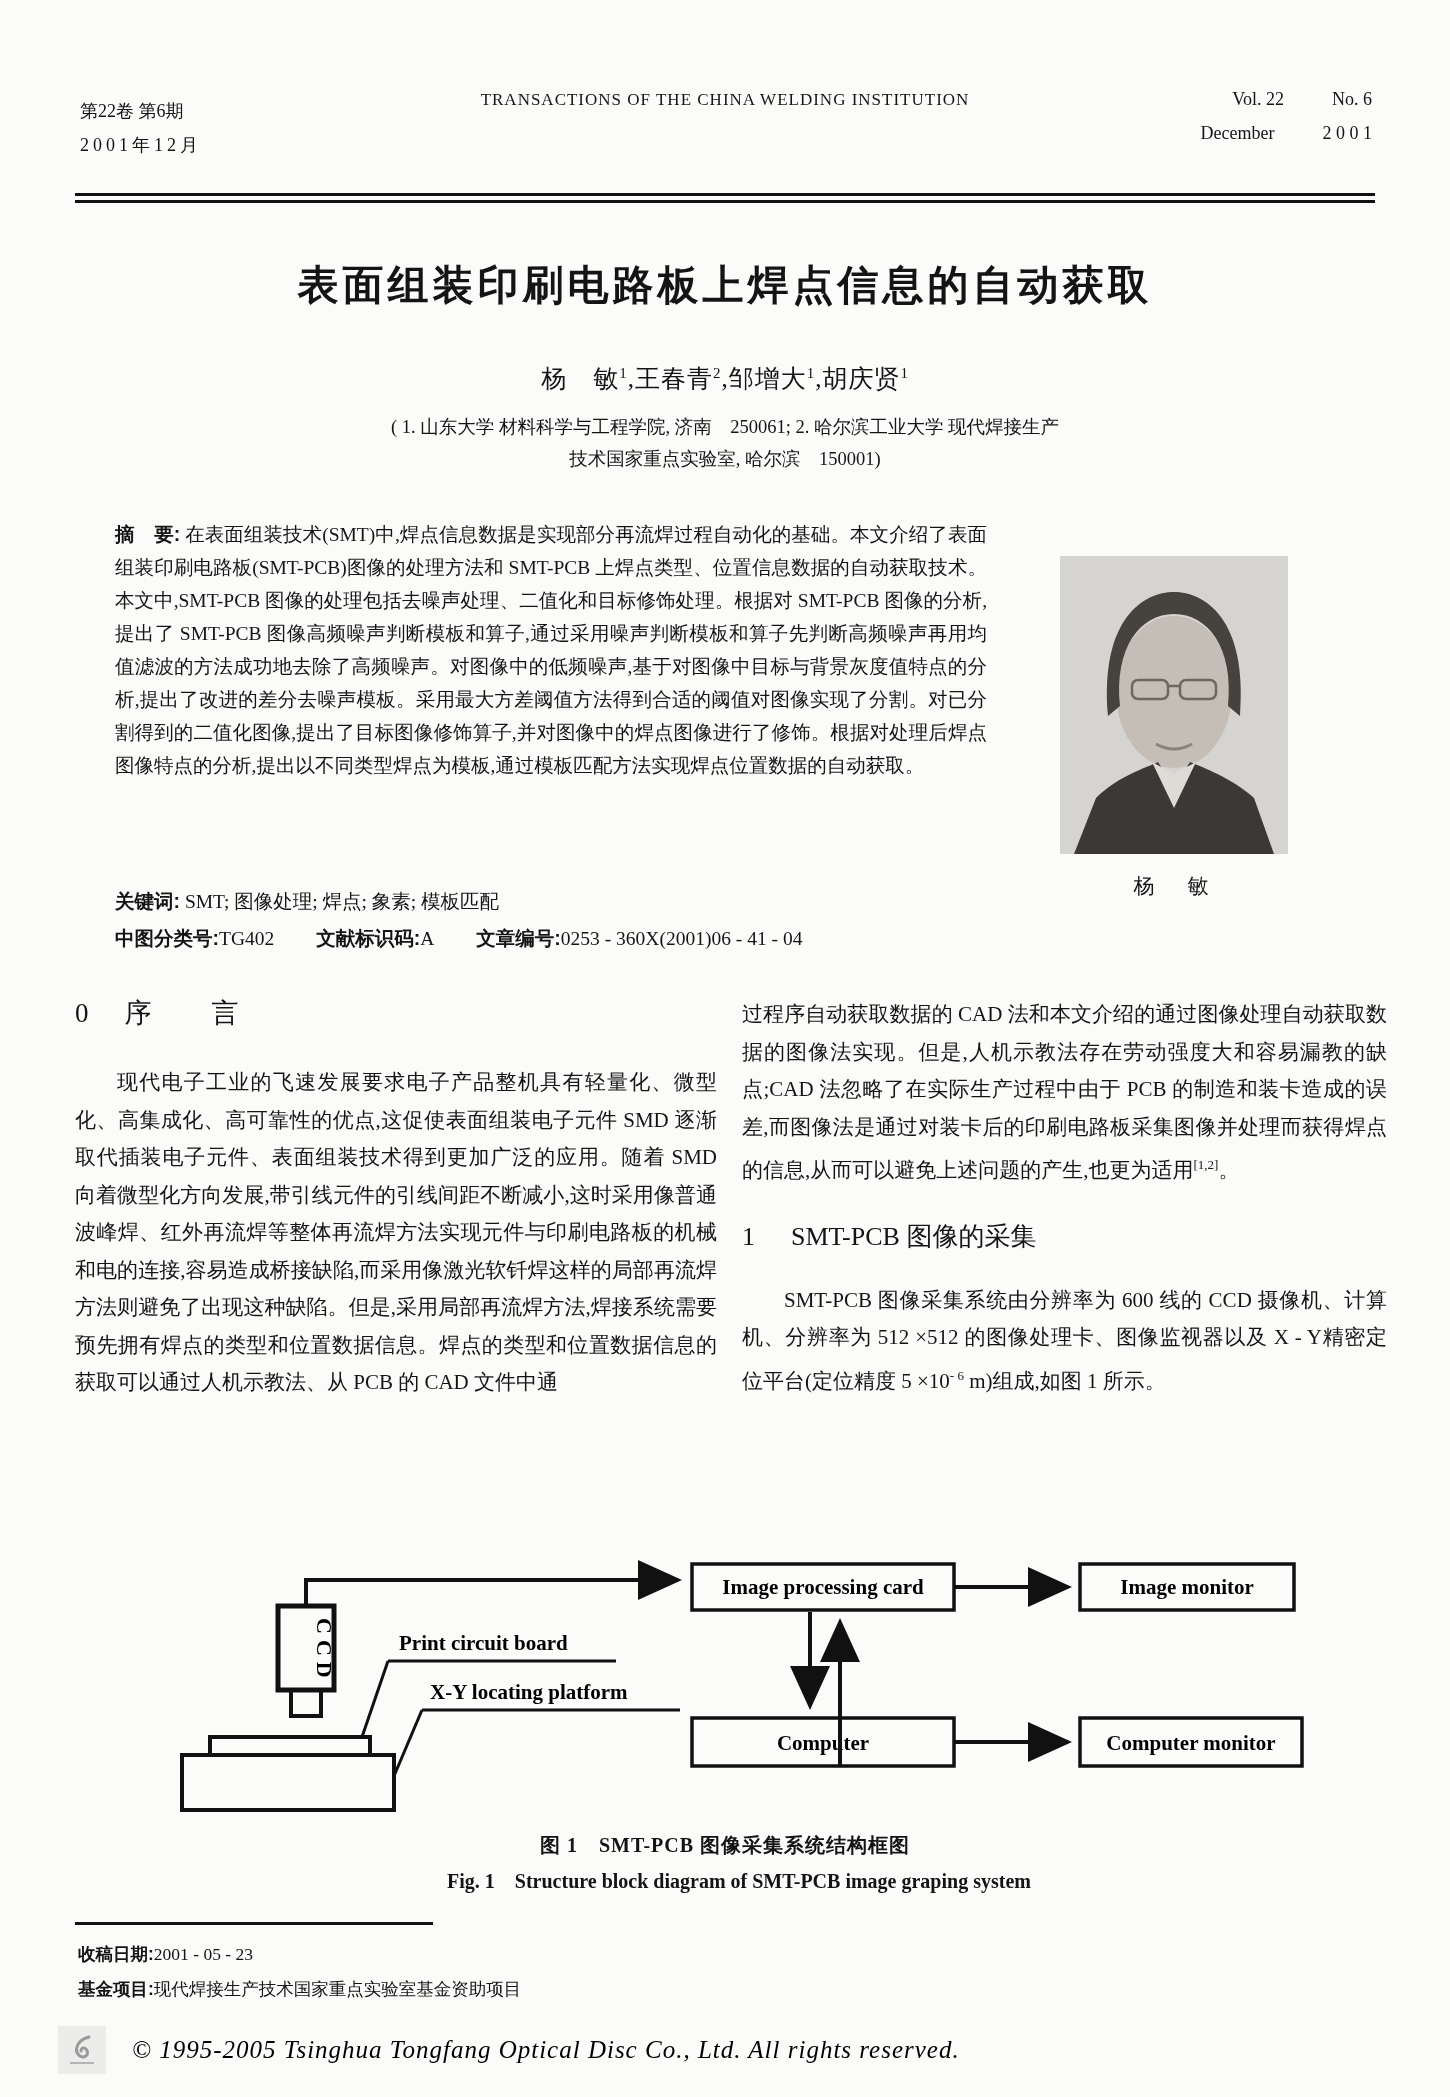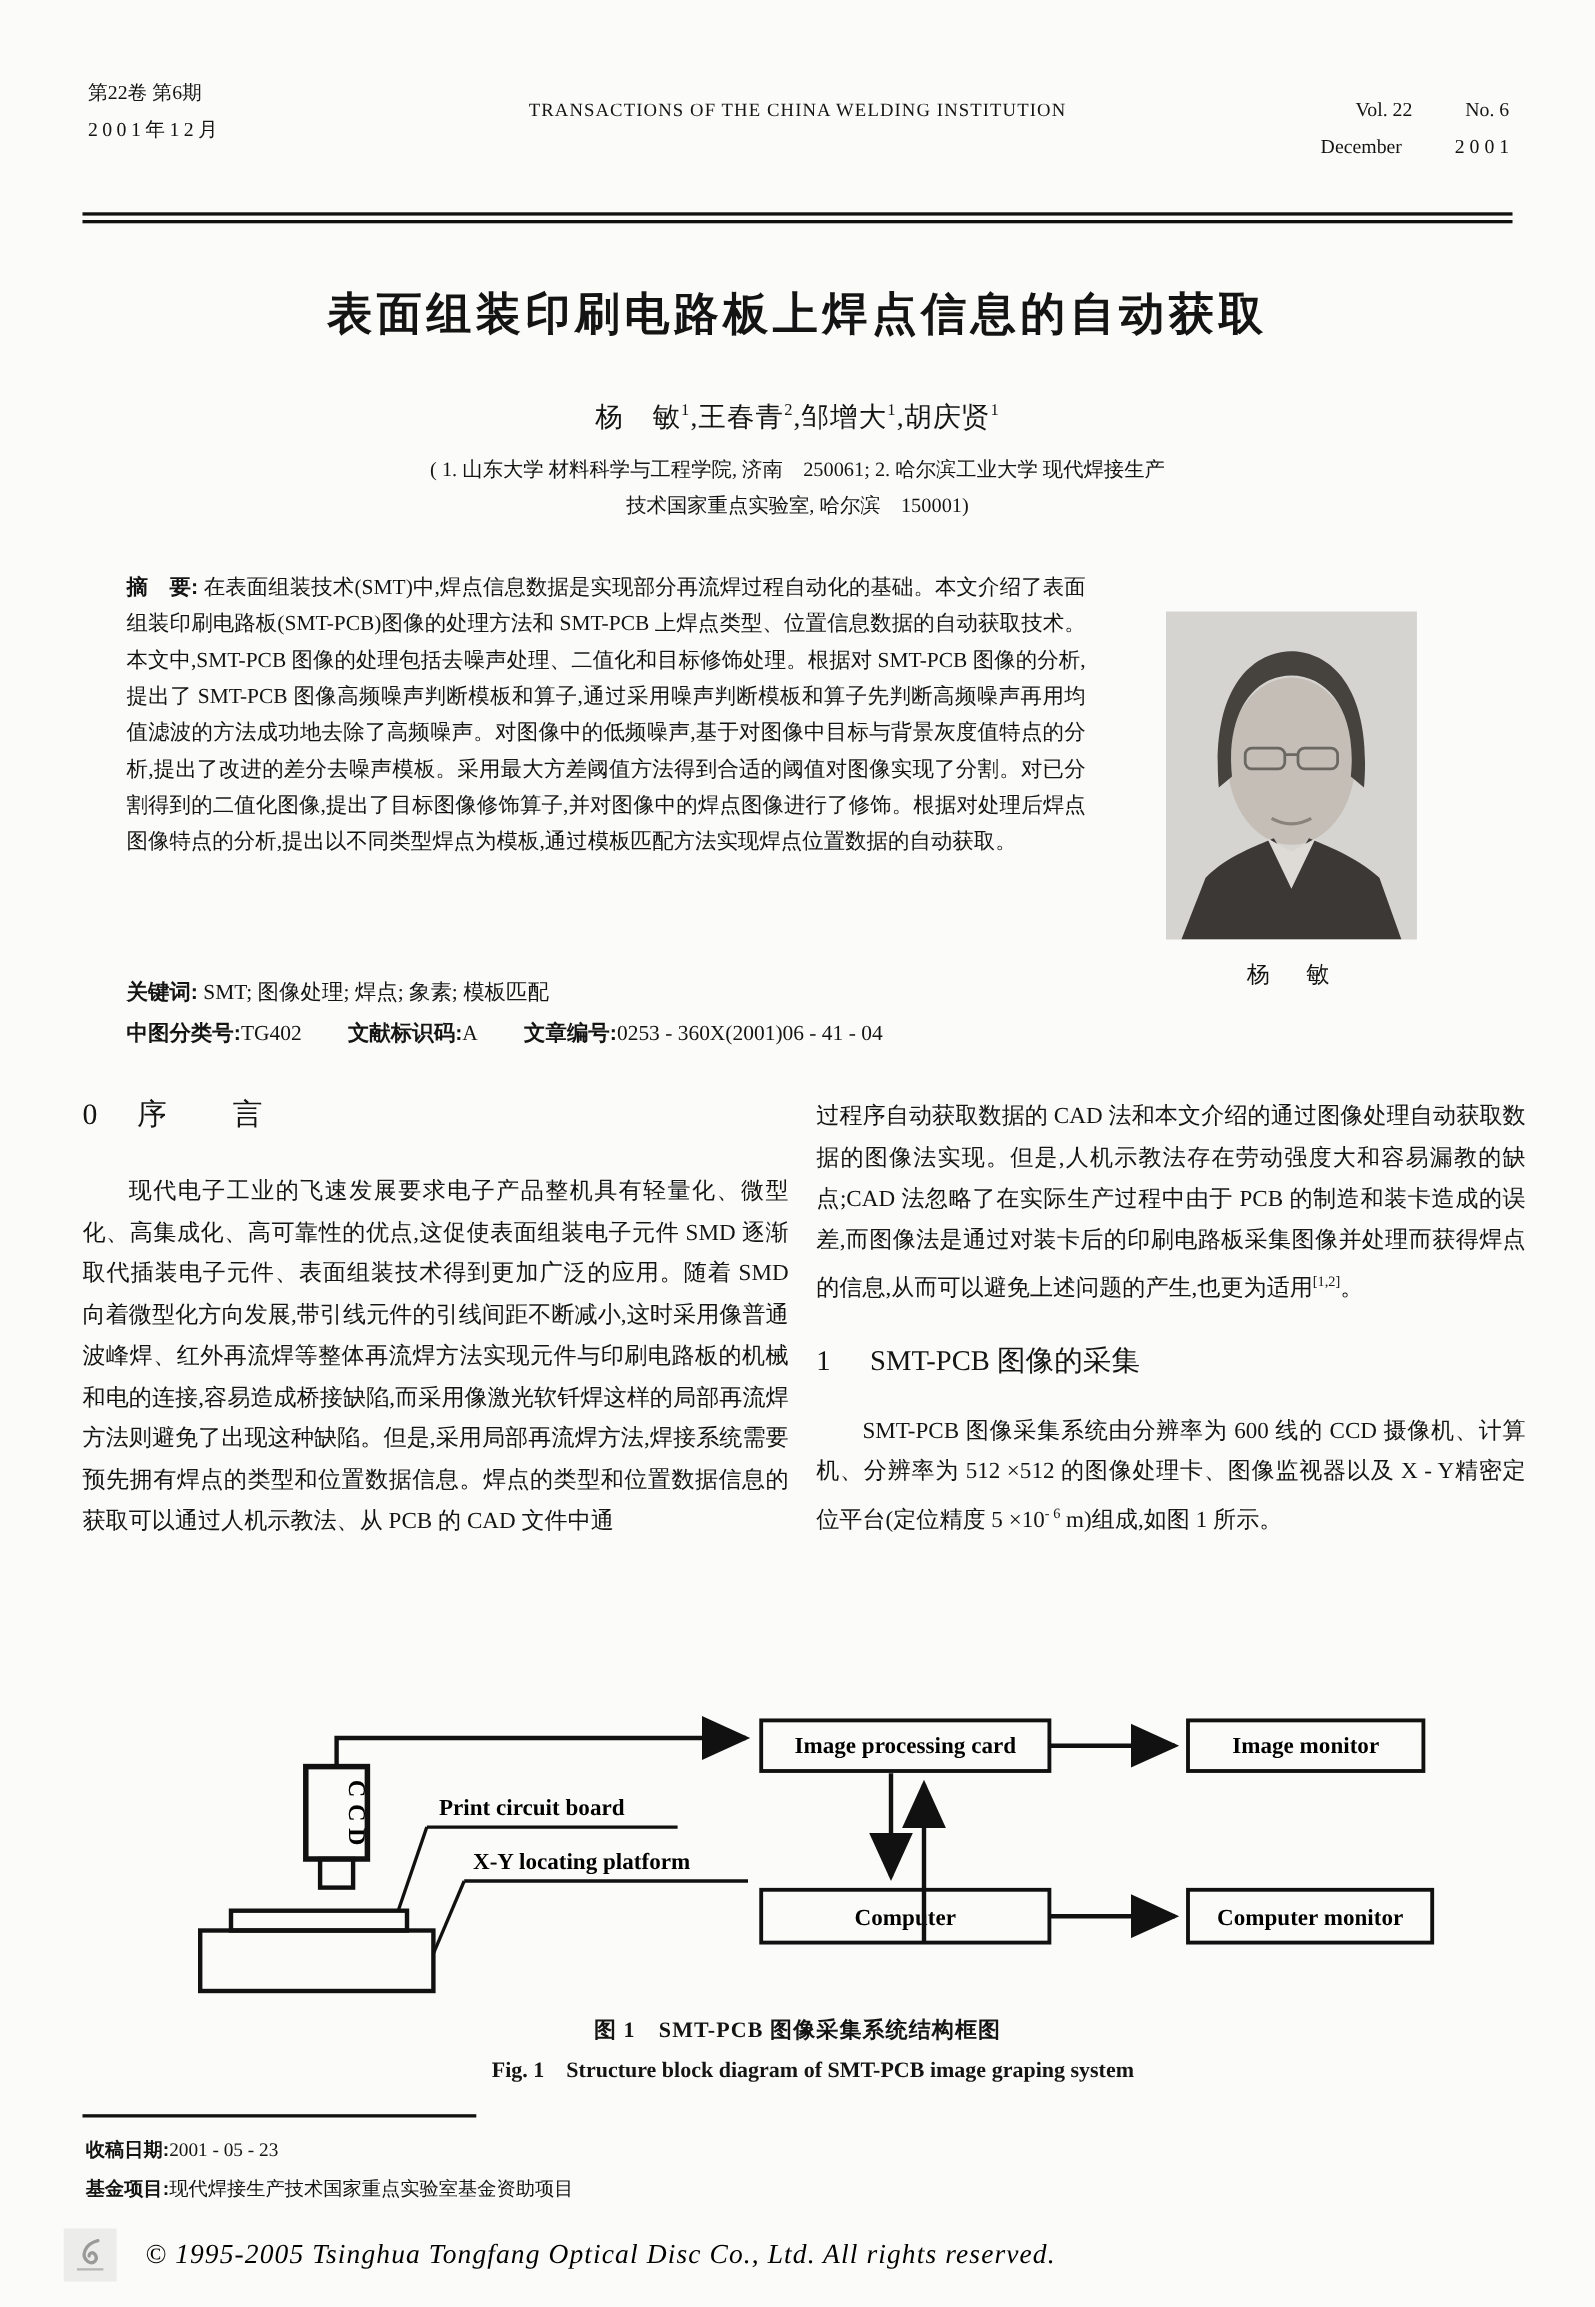--- a/index.html
+++ b/index.html
@@ -3,21 +3,21 @@
 <meta charset="utf-8">
 <style>
   html,body{margin:0;padding:0;background:#e8e8e8;}
   .page{
     position:relative;width:1450px;height:2097px;margin:0 auto;
     background:#fbfbfa;color:#141414;
     font-family:"Liberation Serif","DejaVu Serif",serif;
     overflow:hidden;
   }
   
-  .hdr-left{position:absolute;left:80px;top:67px;font-size:18px;line-height:34px;}
+  .hdr-left{position:absolute;left:80px;top:94px;font-size:18px;line-height:34px;}
   .hdr-left .d2{letter-spacing:4px;}
   .hdr-center{position:absolute;left:0;right:0;top:72px;text-align:center;}
   .hdr-center .cn{font-size:33px;letter-spacing:34px;text-indent:34px;}
   .hdr-center .en{font-size:17px;letter-spacing:1px;margin-top:18px;}
   .hdr-right{position:absolute;right:78px;top:82px;font-size:18px;line-height:34px;text-align:left;}
   .hdr-right .row{display:flex;gap:48px;justify-content:flex-end;align-items:center;}
   .rule2{position:absolute;left:75px;right:75px;top:193px;border-top:3px solid #111;border-bottom:3px solid #111;height:4px;}
   
   .art-title{position:absolute;left:0;right:0;top:258px;text-align:center;font-size:41px;font-weight:700;letter-spacing:4px;}
   .authors{position:absolute;left:0;right:0;top:362px;text-align:center;font-size:25px;letter-spacing:1px;}

